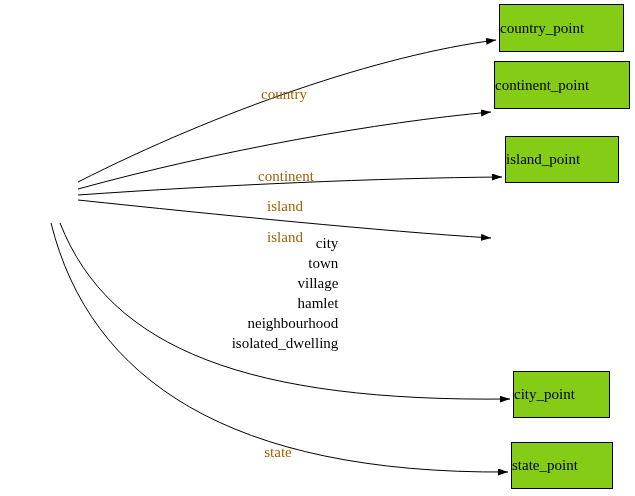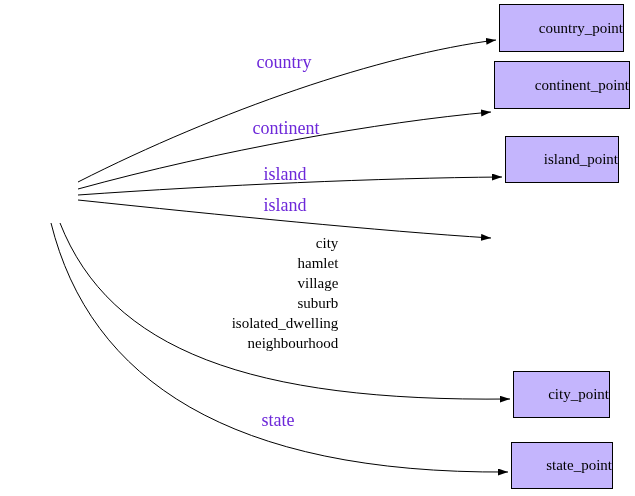--- a/index.html
+++ b/index.html
@@ -8,31 +8,32 @@
     background:#ffffff;
     font-family:"Liberation Serif","DejaVu Serif",serif;
     position:relative;
     overflow:hidden;
   }
   .canvas{position:absolute;left:0;top:0;width:635px;height:496px;}
   svg.edges{position:absolute;left:0;top:0;width:635px;height:496px;}
   .node{
     position:absolute;
     border:1px solid #000;
-    background:#c4b5fd;
-    display:flex;align-items:center;justify-content:flex-end;
+    background:#84cc16;
+    display:flex;align-items:center;justify-content:flex-start;
     font-size:15px;color:#000;
     box-sizing:border-box;
     white-space:nowrap;
   }
   .edge-label{
     position:absolute;
-    font-size:18px;color:#6d28d9;
+    font-size:15px;color:#a16207;
     transform:translate(-50%,-50%);
     white-space:nowrap;
+    margin-top:32px;
   }
   .edge-label-block{
     position:absolute;
     font-size:15px;color:#000;
     transform:translateX(-50%);
     text-align:center;
     line-height:20px;
     white-space:nowrap;
   }
   .edge-label-block span{display:block;text-align:right;}
@@ -73,30 +74,30 @@
   <div class="node" style="left:511px;top:442px;width:102px;height:47px">
     <span>state_point</span>
   </div>
 
   <div class="node" style="left:513px;top:371px;width:97px;height:47px">
     <span>city_point</span>
   </div>
 
   <div class="edge-label" style="left:284px;top:62px">country</div>
 
-  <div class="edge-label" style="left:286px;top:128px">continent</div>
+  <div class="edge-label" style="left:286px;top:144px">continent</div>
 
   <div class="edge-label" style="left:285px;top:174px">island</div>
 
   <div class="edge-label" style="left:285px;top:205px">island</div>
 
   <div class="edge-label-block" style="left:285px;top:233px">
     <span>city</span>
+    <span>town</span>
+    <span>village</span>
     <span>hamlet</span>
-    <span>village</span>
-    <span>suburb</span>
+    <span>neighbourhood</span>
     <span>isolated_dwelling</span>
-    <span>neighbourhood</span>
   </div>
 
   <div class="edge-label" style="left:278px;top:420px">state</div>
 
 </div>
 
 </body></html>

